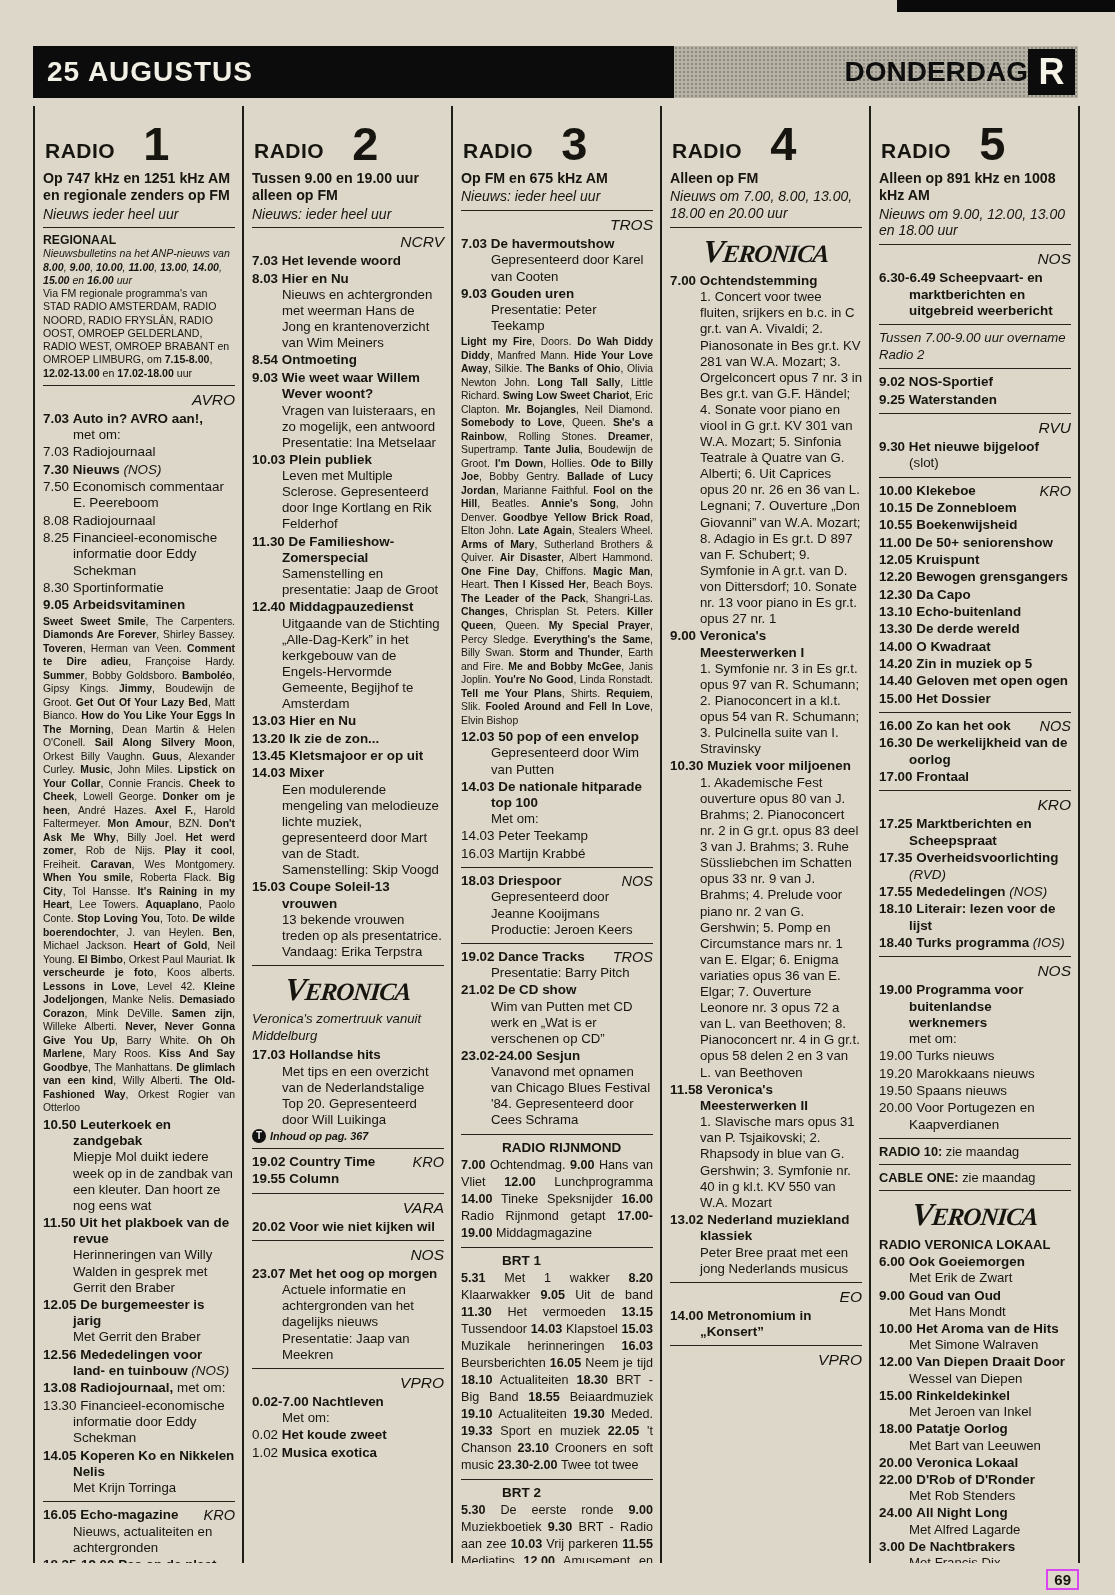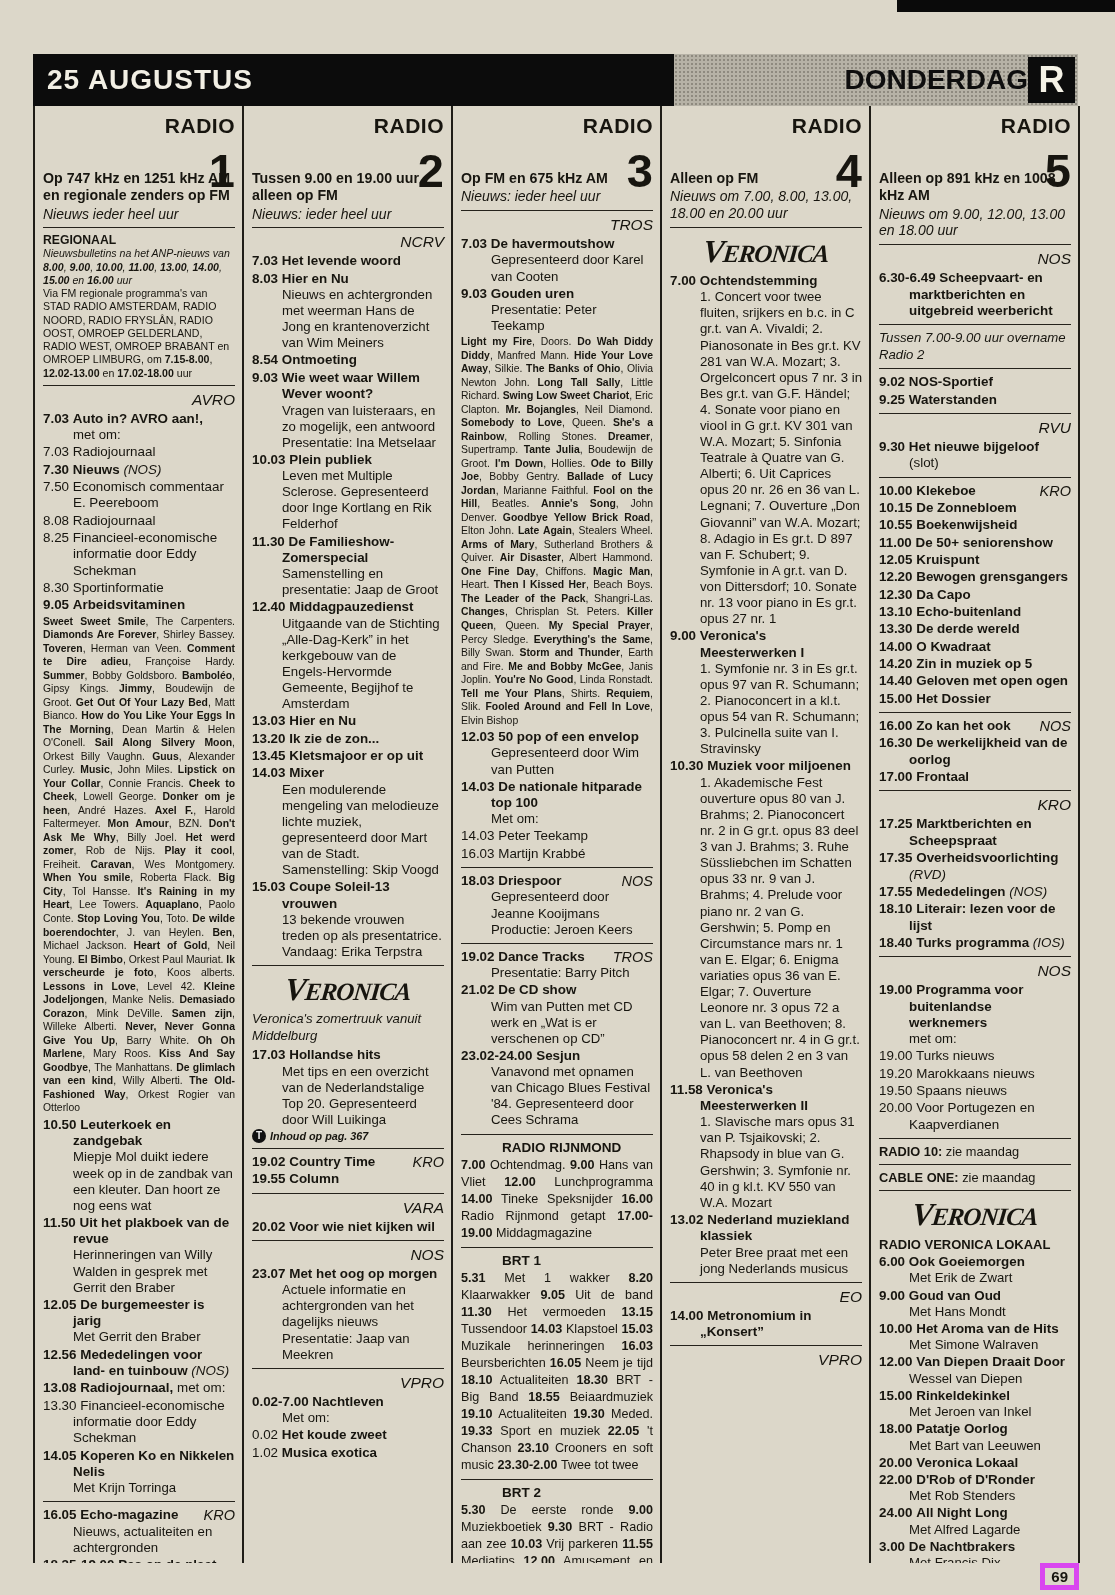--- a/index.html
+++ b/index.html
@@ -1,32 +1,32 @@
 <!DOCTYPE html>
 <html><head>
 <meta charset="utf-8">
 <style>
   html,body{margin:0;padding:0;background:#a9a599;}
   .page{position:relative;width:1115px;height:1595px;background:#dcd7c9;overflow:hidden;
         font-family:"Liberation Sans",sans-serif;color:#17150f;margin:0 auto;}
   .top-sliver{position:absolute;top:0;right:0;width:218px;height:12px;background:#0a0a0a;}
-  .header{position:absolute;left:33px;top:54px;width:1045px;height:52px;display:flex;}
+  .header{position:absolute;left:33px;top:46px;width:1045px;height:52px;display:flex;}
   .date-bar{width:60%;background:#0c0c0c;color:#f2efe4;display:flex;align-items:center;
             padding-left:14px;font-size:28px;font-weight:700;letter-spacing:1px;}
   .day-bar{flex:1;background-color:#b6b2a6;
            background-image:radial-gradient(#8e8a7f 0.8px, transparent 0.9px);
            background-size:4px 4px;display:flex;align-items:center;justify-content:flex-end;
            padding-right:3px;font-size:28px;font-weight:800;color:#0e0e0e;}
   .r-badge{width:47px;height:46px;background:#0c0c0c;color:#f5f2e6;display:flex;align-items:center;
            justify-content:center;font-size:36px;font-weight:800;}
   .columns{position:absolute;left:33px;top:106px;width:1045px;bottom:32px;display:flex;
            border-right:2px solid #1f1d17;}
   .col{flex:1 1 0;border-left:2px solid #1f1d17;padding:0 7px 0 8px;overflow:hidden;}
-  .col-head{display:flex;align-items:flex-end;gap:17px;padding:9px 0 4px 2px;height:46px;
-            border-bottom:0;flex-direction:column;}
+  .col-head{display:flex;align-items:flex-end;gap:28px;padding:9px 0 4px 2px;height:46px;
+            border-bottom:0;}
   .ch-label{font-size:21px;font-weight:700;letter-spacing:.5px;line-height:1;}
   .ch-num{font-size:47px;font-weight:800;line-height:.75;}
   .col-body{padding-top:5px;}
   .ln-b{font-weight:800;font-size:14.2px;line-height:1.22;margin-bottom:1px;}
   .ln-i{font-style:italic;font-size:14px;line-height:1.2;}
   .ln-i2{font-style:italic;font-size:13.2px;line-height:1.25;margin:3px 0;}
   .rule{border-top:1.5px solid #25221b;margin:5px 0;}
   .org{text-align:right;font-style:italic;font-size:15.5px;margin:1px 0 2px;}
   .sb{font-weight:800;font-size:12.2px;margin-top:2px;}
   .sb2{font-weight:800;font-size:13px;margin:4px 0 2px;}
@@ -52,21 +52,21 @@
   .run{font-size:12.6px;line-height:1.35;text-align:justify;}
   .logo-wrap{text-align:center;margin:5px 0 3px;}
   .veronica{font-family:"Liberation Serif",serif;font-style:italic;font-weight:800;font-size:25px;
             letter-spacing:-1px;transform:skewX(-6deg);display:inline-block;}
   .veronica::first-letter{font-size:32px;}
   .tnote{font-size:10.8px;font-style:italic;font-weight:700;display:flex;align-items:center;
          gap:4px;margin:1px 0;}
   .tcirc{width:14px;height:14px;border-radius:50%;background:#111;color:#eee;display:inline-flex;
          align-items:center;justify-content:center;font-size:10px;font-weight:800;font-style:normal;
          flex:0 0 auto;}
-  .pagenum{position:absolute;right:36px;bottom:5px;border:5px solid #d946ef;padding:0 6px;
+  .pagenum{position:absolute;right:36px;bottom:5px;border:2px solid #d946ef;padding:0 6px;
            font-size:15px;font-weight:700;background:#dcd7c9;}
 </style>
 </head>
 <body>
 
 <div class="page">
   <div class="top-sliver"></div>
   <div class="header">
     <div class="date-bar">
       <span>25 AUGUSTUS</span>

